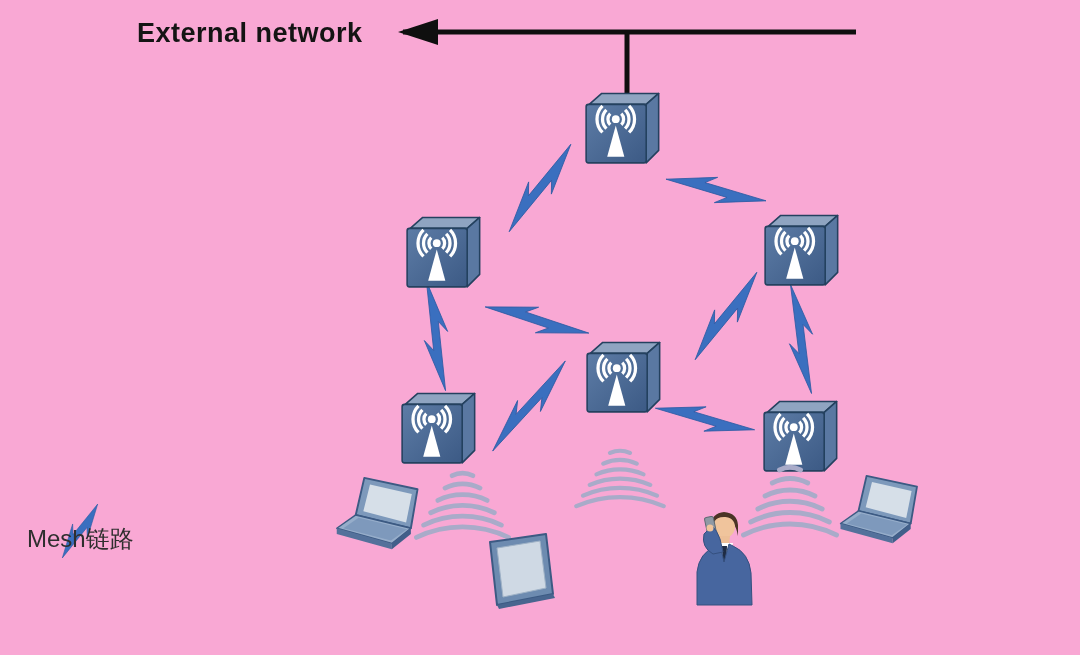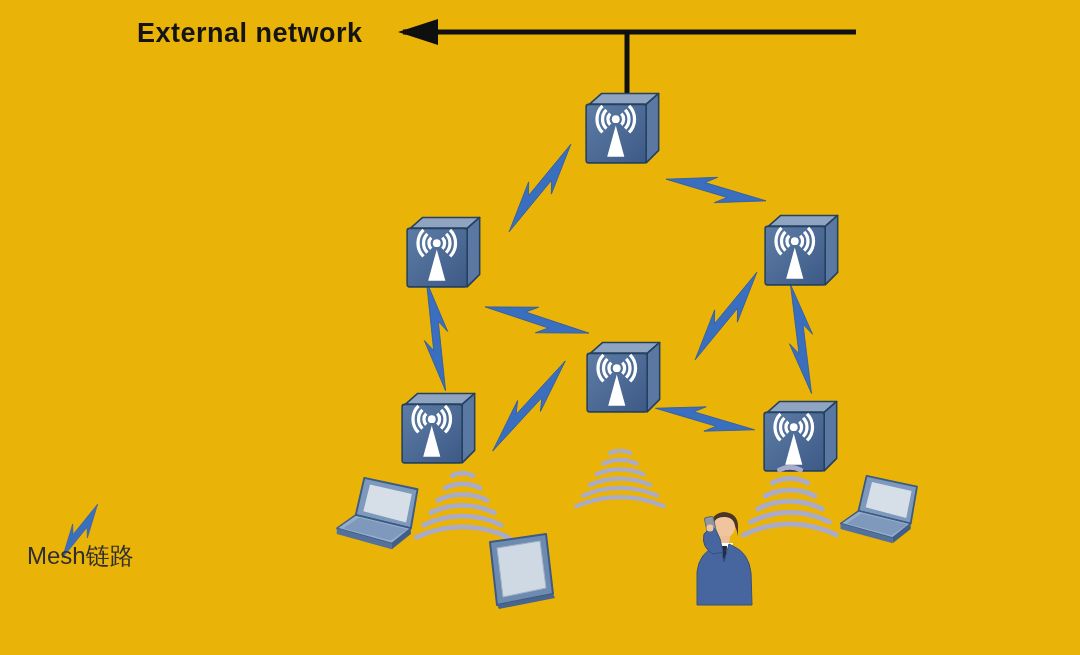--- a/index.html
+++ b/index.html
@@ -1,27 +1,27 @@
 <!DOCTYPE html>
 <html><head>
 <meta charset="utf-8">
 <style>
   html,body { margin:0; padding:0; background:#ffffff; }
   .stage {
-    position:relative; width:1080px; height:655px; background:#eab308;
+    position:relative; width:1080px; height:655px; background:#f9a8d4;
     overflow:hidden; font-family:"Liberation Sans", sans-serif;
   }
   .layer { position:absolute; left:0; top:0; }
   .ext-label {
     position:absolute; left:137px; top:18px;
     font-size:27px; font-weight:bold; color:#141414; letter-spacing:0.5px;
     white-space:nowrap;
   }
   .mesh-label {
-    position:absolute; left:27px; top:540px;
+    position:absolute; left:27px; top:523px;
     font-size:24px; font-weight:400; color:#2e2e2e; white-space:nowrap;
   }
   .watermark {
     position:absolute; right:6px; bottom:8px;
     font-size:30px; font-weight:bold; color:#595959; letter-spacing:1px;
     white-space:nowrap;
     text-shadow:
       -2px -2px 0 #fff, 2px -2px 0 #fff, -2px 2px 0 #fff, 2px 2px 0 #fff,
       0 -2px 0 #fff, 0 2px 0 #fff, -2px 0 0 #fff, 2px 0 0 #fff;
   }

